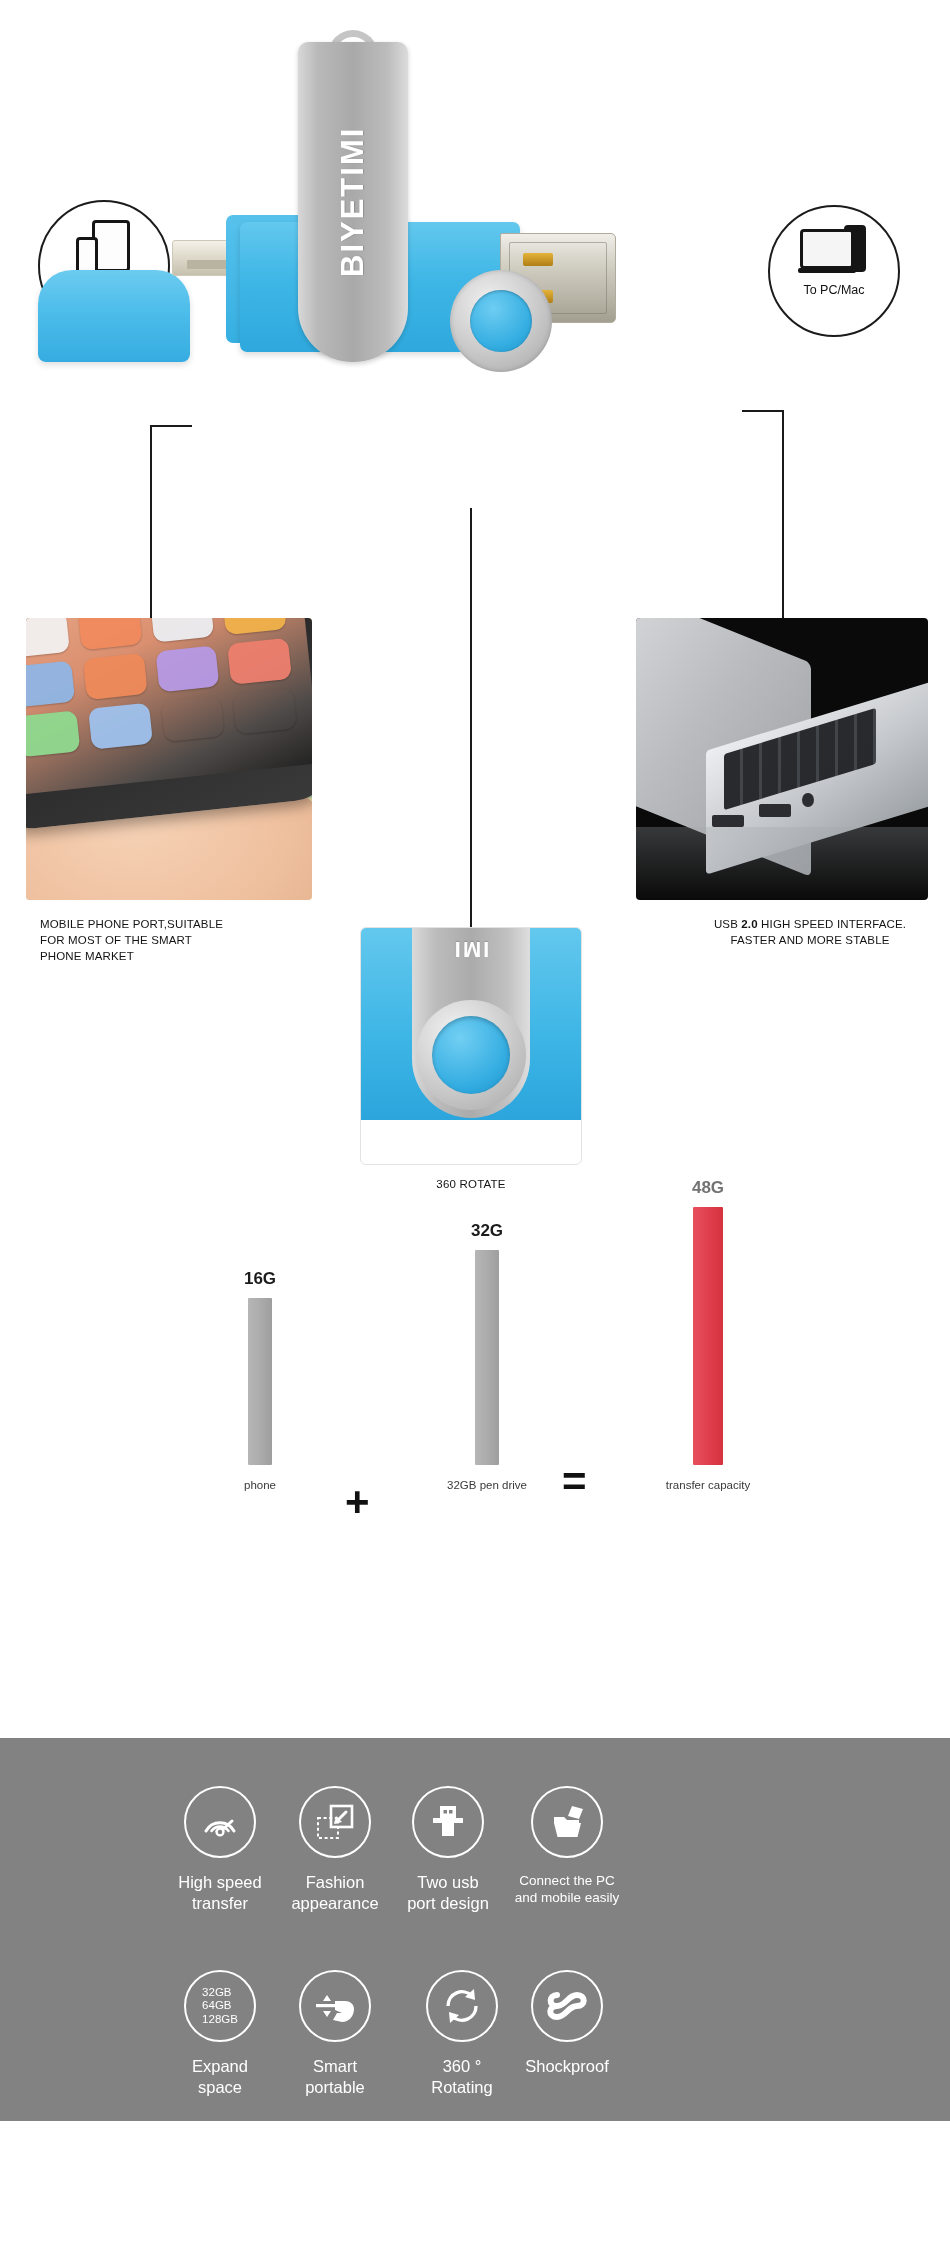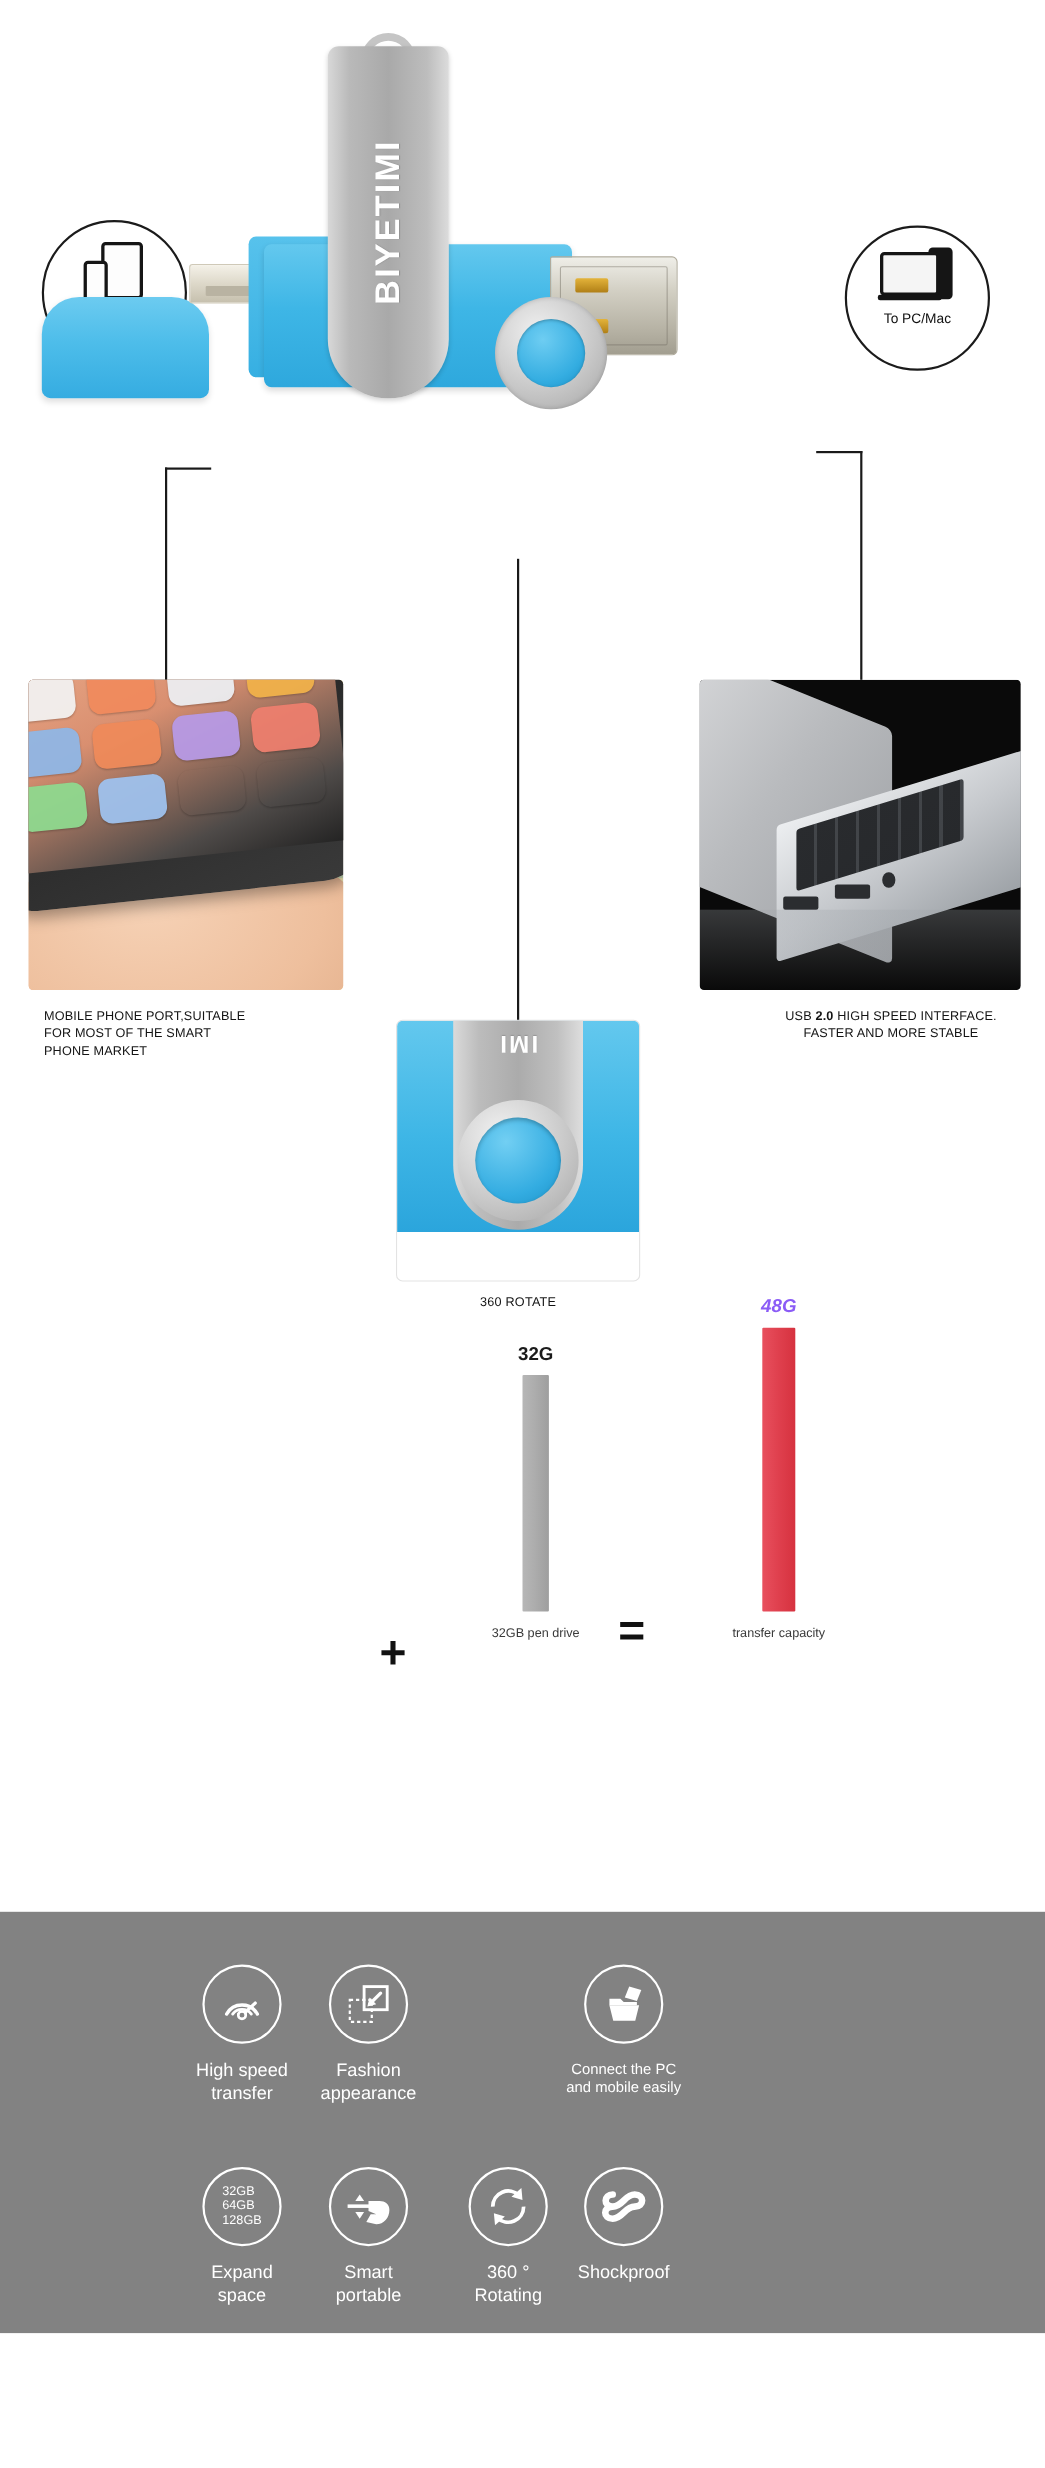--- a/index.html
+++ b/index.html
@@ -301,21 +301,21 @@
   .chart-col { position: absolute; text-align: center; }
   .bar {
     margin: 0 auto;
     border-radius: 1px;
   }
   .bar-grey { background: linear-gradient(90deg,#b6b6b6 0%,#adadad 45%,#9e9e9e 100%); }
   .bar-red  { background: linear-gradient(90deg,#e8505e 0%,#e0414f 45%,#d6323f 100%); }
   .bar-value {
     font-size: 17px; font-weight: bold; color: #1b1b1b; margin-bottom: 9px;
   }
-  .bar-value.accent { color: #8b5cf6; font-style: italic; }
+  .bar-value.accent { color: #737373; }
   .bar-label { font-size: 11.5px; color: #3a3a3a; margin-top: 14px; }
   .op-symbol {
     position: absolute; font-size: 42px; font-weight: bold; color: #111;
     line-height: 1;
   }
 
   
   #features {
     position: absolute; left: 0; top: 1738px;
     width: 950px; height: 383px;
@@ -447,20 +447,25 @@
     <div class="rc-blue"></div>
     <div class="rc-clip"></div>
     <div class="rc-letters">IMI</div>
     <div class="rc-hinge-out"></div>
     <div class="rc-hinge-in"></div>
   </div>
   <div id="rotate-label">360 ROTATE</div>
 
   <div id="chart">
 
+    <div class="chart-col" style="left:200px; top:44px; width:120px;">
+      <div class="bar-value">16G</div>
+      <div class="bar bar-grey" style="width:24px; height:167px;"></div>
+      <div class="bar-label">phone</div>
+    </div>
 
     <div class="op-symbol" style="left:345px; top:256px;">+</div>
 
     <div class="chart-col" style="left:412px; top:-4px; width:150px;">
       <div class="bar-value">32G</div>
       <div class="bar bar-grey" style="width:24px; height:215px;"></div>
       <div class="bar-label">32GB pen drive</div>
     </div>
 
     <div class="op-symbol" style="left:562px; top:236px;">=</div>
@@ -494,20 +499,33 @@
           <path d="M12.5 30 A10.5 10.5 0 0 1 29.5 30" stroke="#fff" stroke-width="2.6" fill="none" stroke-linecap="round"></path>
           <path d="M17.5 30 A5.5 5.5 0 0 1 24.5 30" stroke="#fff" stroke-width="2.2" fill="none" stroke-linecap="round"></path>
           <line x1="21" y1="31" x2="33" y2="20" stroke="#fff" stroke-width="3" stroke-linecap="round"></line>
           <circle cx="21" cy="31" r="3.4" fill="#828282" stroke="#fff" stroke-width="2.4"></circle>
         </svg>
       </div>
       <div class="feat-label">High speed
 transfer</div>
     </div>
 
+    <div class="feat" style="left:353px; top:48px;">
+      <div class="feat-circle">
+        <svg width="50" height="50" viewBox="0 0 50 50">
+          <rect x="17" y="9" width="16" height="12" fill="#fff"></rect>
+          <rect x="20.5" y="13" width="3.5" height="3.5" fill="#828282"></rect>
+          <rect x="26" y="13" width="3.5" height="3.5" fill="#828282"></rect>
+          <rect x="10" y="21" width="30" height="5" fill="#fff"></rect>
+          <rect x="19" y="26" width="12" height="13" fill="#fff"></rect>
+        </svg>
+      </div>
+      <div class="feat-label">Two usb
+port design</div>
+    </div>
 
     <div class="feat" style="left:472px; top:48px;">
       <div class="feat-circle">
         <svg width="44" height="44" viewBox="0 0 44 44">
           <polygon points="27,6 38,9 34,19 23,16" fill="#fff"></polygon>
           <path d="M9 17 h10 l3 3 h12 v3 H9 z" fill="#fff"></path>
           <path d="M9 23 h27 l-3.5 14 h-20 z" fill="#fff"></path>
         </svg>
       </div>
       <div class="feat-label small">Connect the PC

